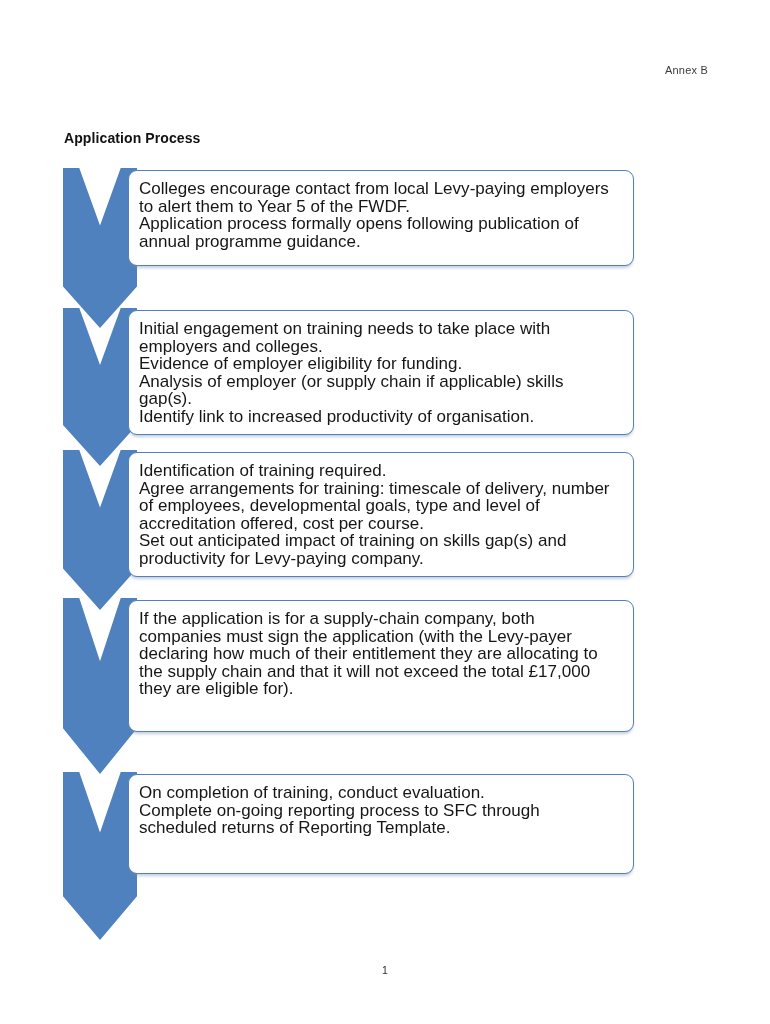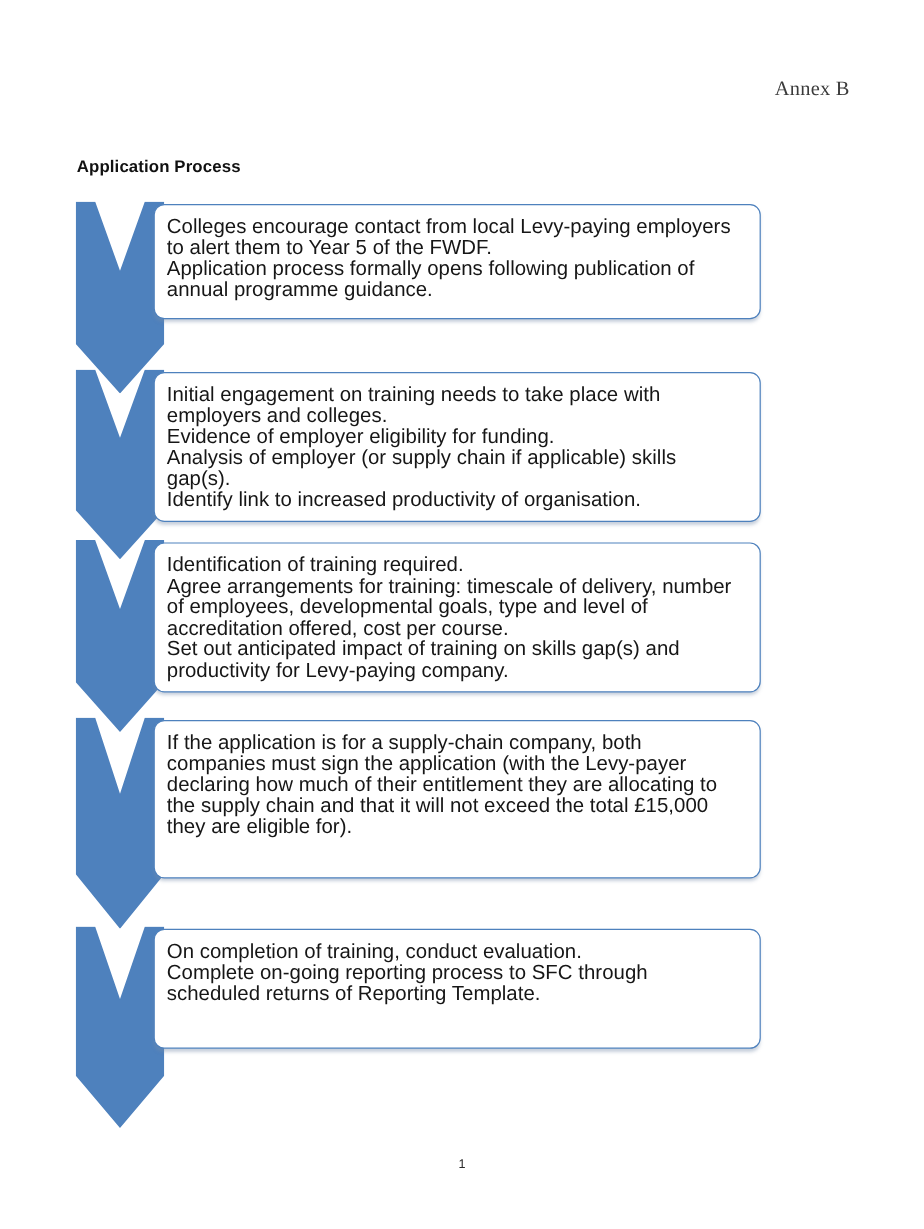--- a/index.html
+++ b/index.html
@@ -21,24 +21,23 @@
     inset: 0;
     width: 770px;
     height: 1024px;
   }
 
   
   .annex {
     position: absolute;
     top: 64px;
     right: 62px;
-    font-size: 17px;
+    font-size: 11px;
     color: #3b3b3b;
     letter-spacing: .2px;
-    font-family: Liberation Serif, serif;
   }
 
   .doc-title {
     position: absolute;
     top: 130px;
     left: 64px;
     font-size: 14px;
     font-weight: bold;
     color: #111111;
     letter-spacing: .1px;
@@ -144,21 +143,21 @@
       <div class="chevron-label" style="top: 370px;">Step 3</div>
       <div class="step-box" style="top: 282px; min-height: 110px;">
         <p class="step-line">Identification of training required.</p>
         <p class="step-line">Agree arrangements for training: timescale of delivery, number of employees, developmental goals, type and level of accreditation offered,  cost per course.</p>
         <p class="step-line">Set out anticipated impact of training on skills gap(s) and productivity for Levy-paying company.</p>
       </div>
       <div class="step-row"></div>
       <div class="chevron" style="top: 428px; height: 176px;"></div>
       <div class="chevron-label" style="top: 534px;">Step 4</div>
       <div class="step-box" style="top: 430px; min-height: 132px;">
-        <p class="step-line">If the application is for a supply-chain company, both companies must sign the application (with the Levy-payer declaring how much of their entitlement they are allocating to the supply chain and that it will not exceed the total £15,000 they are eligible for).</p>
+        <p class="step-line">If the application is for a supply-chain company, both companies must sign the application (with the Levy-payer declaring how much of their entitlement they are allocating to the supply chain and that it will not exceed the total £17,000 they are eligible for).</p>
       </div>
       <div class="step-row"></div>
       <div class="chevron" style="top: 602px; height: 168px;"></div>
       <div class="chevron-label" style="top: 700px;">Step 5</div>
       <div class="step-box" style="top: 604px; min-height: 100px;">
         <p class="step-line">On completion of training, conduct evaluation.</p>
         <p class="step-line">Complete on-going reporting process to SFC through scheduled returns of Reporting Template.</p>
       </div>
       <div class="step-row"></div>
     </div>

